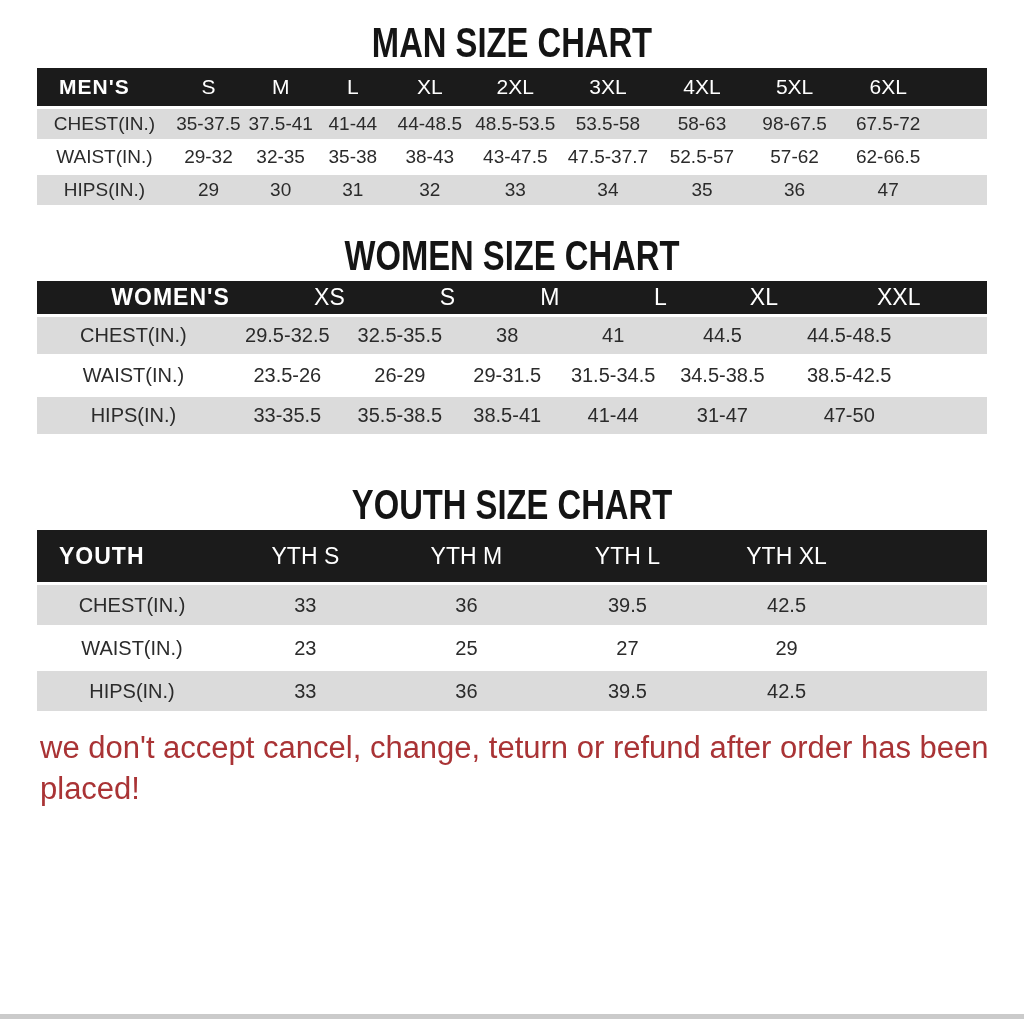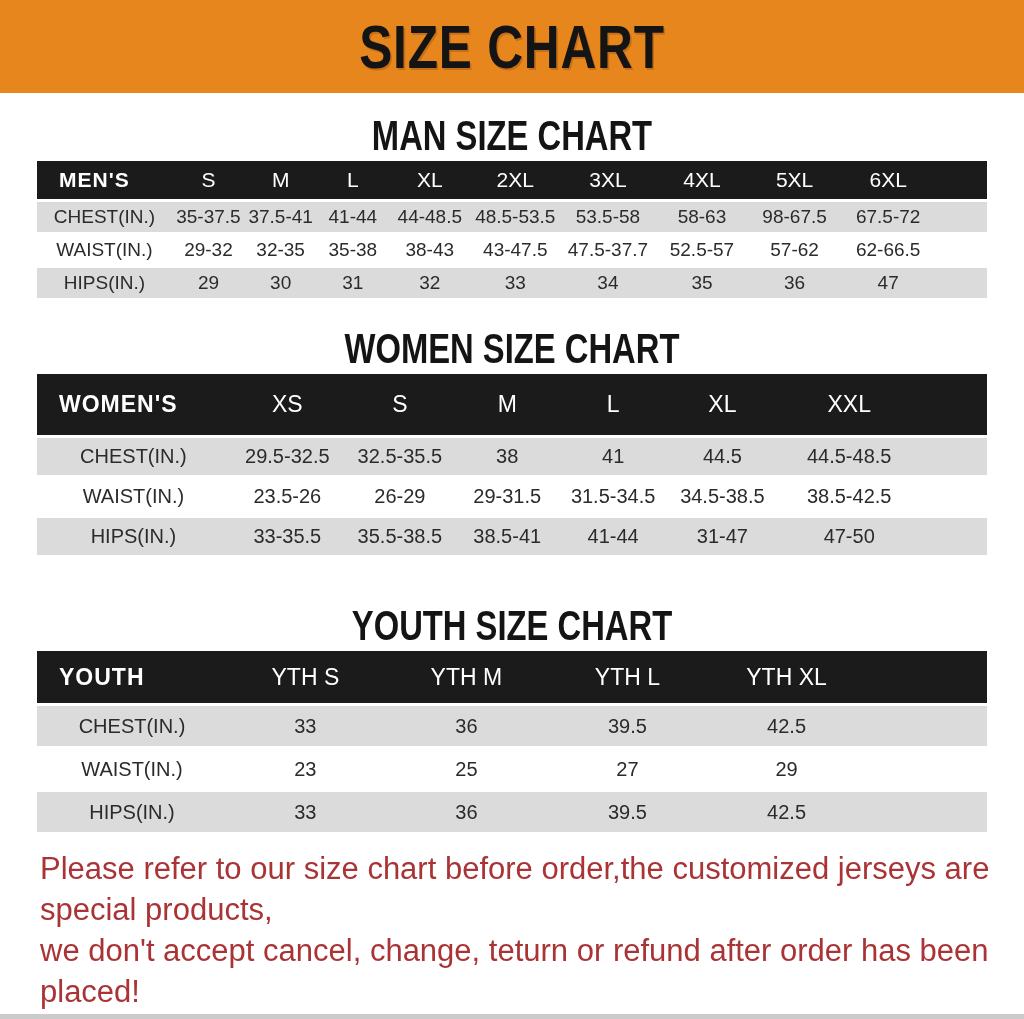--- a/index.html
+++ b/index.html
@@ -54,21 +54,21 @@
     font-weight:bold; letter-spacing:1px;
   }
   .size-table td { color:#2B2B2B; }
   
   .table-men { margin-top:16px; }
   .table-men tr.header-row th { height:38px; font-size:21px; }
   .table-men .group-label { font-size:27px; }
   .table-men td { height:30px; font-size:19px; }
   
   .table-women { margin-top:17px; }
-  .table-women tr.header-row th { height:61px; font-size:23px; }
+  .table-women tr.header-row th { height:33px; font-size:23px;text-align:right; }
   .table-women .group-label { font-size:27px; }
   .table-women td { height:37px; font-size:20px; }
   
   .table-youth { margin-top:22px; }
   .table-youth tr.header-row th { height:52px; font-size:23px; }
   .table-youth .group-label { font-size:27px; }
   .table-youth td { height:40px; font-size:20px; }
   
   .footer-note {
     margin:13px 0 0 40px;
@@ -79,23 +79,20 @@
   .bottom-strip {
     position:absolute; left:0; bottom:0;
     width:100%; height:5px; background:#CBCBCB;
   }
 </style>
 </head>
 <body>
 
 <div>
 
-  <header class="banner">
-    <h1 class="banner-title">SIZE CHART</h1>
-  </header>
 
   <h2 class="section-heading heading-man">MAN SIZE CHART</h2>
 
   <table class="size-table table-men">
     <colgroup>
       <col style="width:14.2%">
         <col style="width:7.7%">
         <col style="width:7.5%">
         <col style="width:7.7%">
       <col style="width:8.5%">
@@ -266,19 +263,18 @@
         <td>33</td>
         <td>36</td>
         <td>39.5</td>
         <td>42.5</td>
         <td></td>
       </tr>
     </tbody>
   </table>
 
   <div class="footer-note">
-    <p>Please refer to our size chart before order,the customized jerseys are special products,</p>
     <p>we don't accept cancel, change, teturn or refund after order has been placed!</p>
   </div>
 
   <div class="bottom-strip"></div>
 
 </div>
 
 </body></html>

